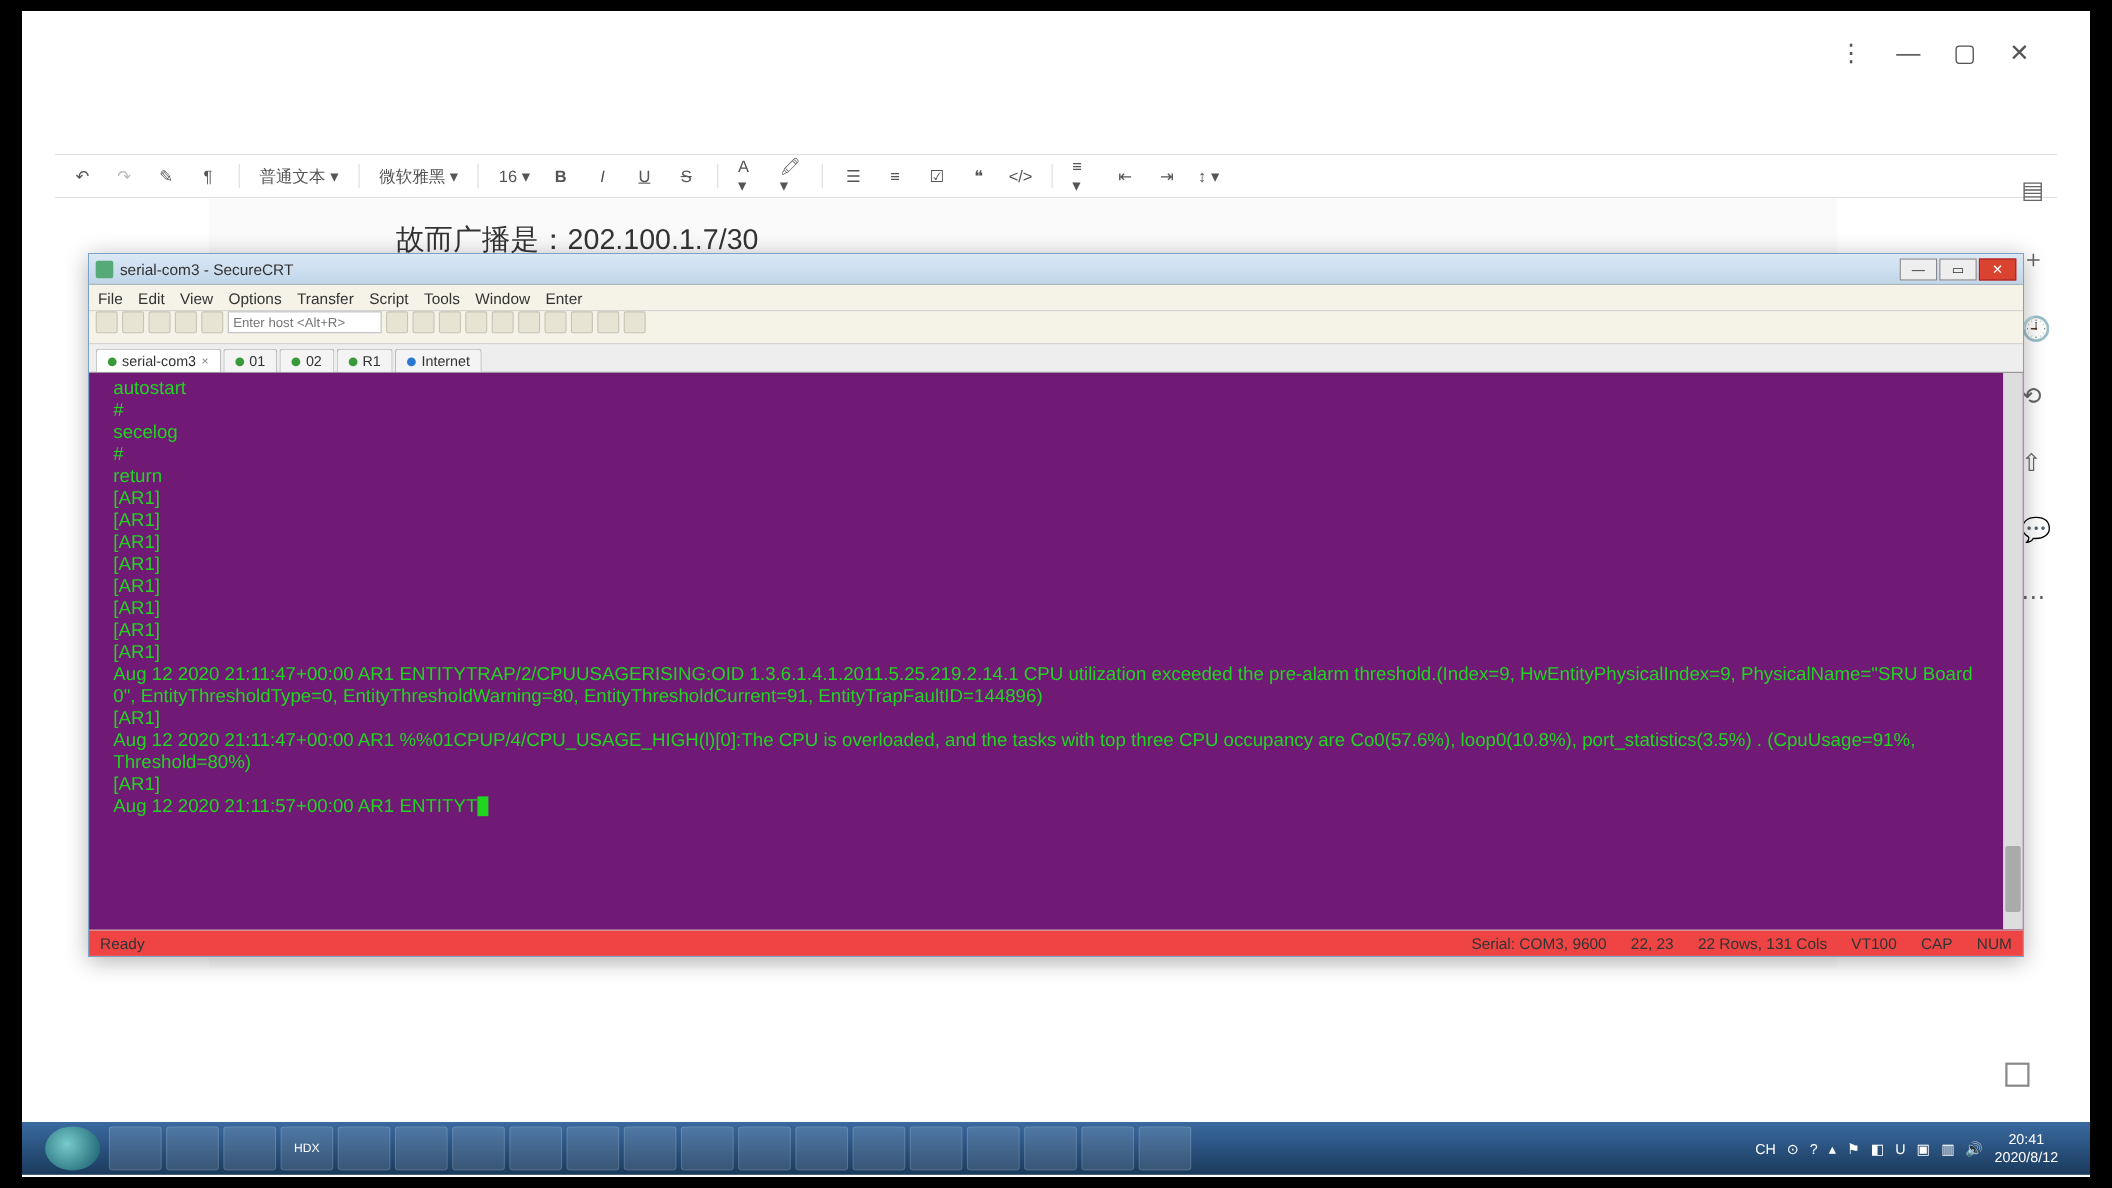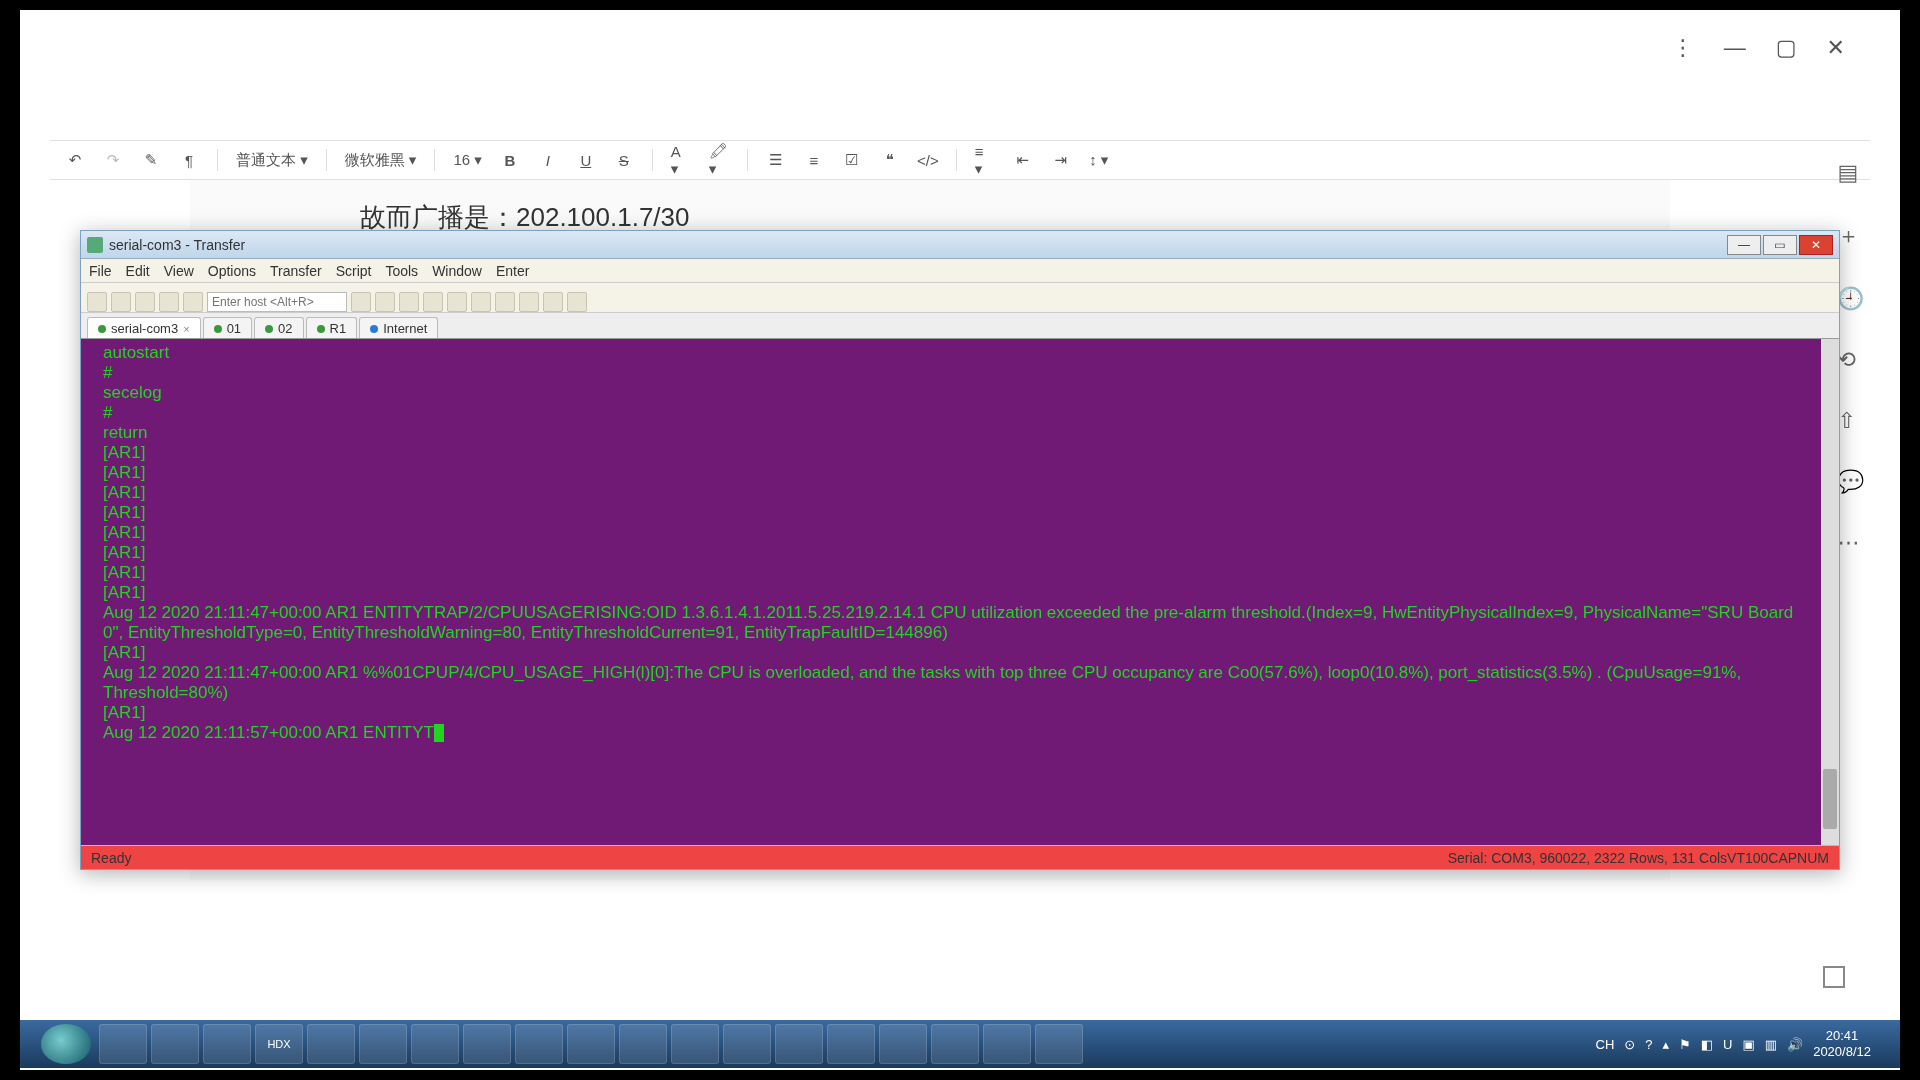--- a/index.html
+++ b/index.html
@@ -24,34 +24,34 @@
 .right-rail span { font-size:22px; color:#666; }
 
 
 .crt { position:absolute; left:60px; top:220px; width:1760px; height:640px; border:1px solid #7aa3c7; box-shadow:0 4px 20px rgba(0,0,0,.3); background:#ece9d8; display:flex; flex-direction:column; }
 .crt-title { height:28px; background:linear-gradient(#dbe8f5,#c0d6ea); display:flex; align-items:center; padding:0 6px; font-size:14px; color:#333; border-bottom:1px solid #9ab; }
 .crt-title .icon { width:16px; height:16px; background:#5a7; margin-right:6px; border-radius:2px; }
 .crt-title .winbtns { margin-left:auto; display:flex; }
 .crt-title .winbtns div { width:34px; height:20px; border:1px solid #888; margin-left:2px; display:flex; align-items:center; justify-content:center; font-size:12px; background:#eee; }
 .crt-title .winbtns .close { background:#d9432f; color:#fff; border-color:#a22; }
 .crt-menu { height:24px; background:#f5f2e8; display:flex; align-items:center; padding:0 8px; gap:14px; font-size:14px; color:#333; border-bottom:1px solid #ccc; }
-.crt-icons { height:30px; background:#f5f2e8; display:flex; align-items:flex-end; padding:0 6px; gap:4px; border-bottom:1px solid #ccc; }
+.crt-icons { height:30px; background:#f5f2e8; display:flex; align-items:flex-start; padding:0 6px; gap:4px; border-bottom:1px solid #ccc; }
 .crt-icons .btn { width:20px; height:20px; background:#e8e4d4; border:1px solid #c8c4b4; border-radius:2px; }
 .crt-icons input { height:20px; width:140px; font-size:12px; padding:0 4px; border:1px solid #bbb; background:#fff; }
 .crt-tabs { height:26px; background:#eee; display:flex; align-items:flex-end; padding:0 6px; gap:2px; border-bottom:1px solid #999; }
 .tab { padding:3px 10px 2px; font-size:13px; background:#f4f4f4; border:1px solid #bbb; border-bottom:none; border-radius:3px 3px 0 0; display:flex; align-items:center; gap:5px; color:#333; }
 .tab.active { background:#fff; }
 .tab .dot { width:8px; height:8px; border-radius:50%; }
 .tab .green { background:#3a9a3a; }
 .tab .blue { background:#2a7ad4; }
 .tab .x { font-size:11px; color:#888; }
 .term { flex:1; background:#701a75; color:#21d421; font-family:"Consolas","Courier New",monospace; font-size:17px; line-height:20px; padding:4px 22px; overflow:hidden; white-space:pre-wrap; position:relative; }
 .term .cursor { display:inline-block; width:10px; height:18px; background:#21d421; vertical-align:text-bottom; }
 .crt-status { height:24px; background:#ef4444; border-top:1px solid #bbb; display:flex; align-items:center; padding:0 10px; font-size:14px; color:#333; }
-.crt-status .r { margin-left:auto; display:flex; }
+.crt-status .r { margin-left:auto; display:flex; gap:22px; }
 .scrollbar { position:absolute; right:0; top:0; bottom:0; width:18px; background:#ddd; }
 .scrollbar .thumb { position:absolute; left:2px; right:2px; top:430px; height:60px; background:#aaa; border-radius:2px; }
 
 
 .taskbar { position:absolute; left:20px; right:20px; bottom:12px; height:48px; background:linear-gradient(#3a6aa0,#1a3a5c); display:flex; align-items:center; padding:0 21px; }
 .start { width:50px; height:40px; border-radius:50%; background:radial-gradient(circle at 40% 40%,#7cc,#156); margin-right:6px; }
 .tb-btn { width:48px; height:40px; margin:0 2px; background:rgba(255,255,255,.12); border:1px solid rgba(255,255,255,.15); border-radius:3px; display:flex; align-items:center; justify-content:center; color:#fff; font-size:11px; }
 .tray { margin-left:auto; display:flex; align-items:center; gap:10px; color:#fff; font-size:13px; padding-right:8px; }
 .clock { text-align:center; line-height:16px; font-size:13px; }
 </style>
@@ -118,21 +118,21 @@
   </div>
 
   <div class="doc-body">
     <div class="doc-line">故而广播是：202.100.1.7/30</div>
     <div class="doc-blur">千万不要带入如下误区：网络最后一位永远是0</div>
   </div>
 
   <div class="crt">
     <div class="crt-title">
       <div class="icon"></div>
-      <span>serial-com3 - Transfer</span>
+      <span>serial-com3 - SecureCRT</span>
       <div class="winbtns">
         <div>—</div>
         <div>▭</div>
         <div class="close">✕</div>
       </div>
     </div>
     <div class="crt-menu" id="crt-menu">
           <span>File</span>
           <span>Edit</span>
           <span>View</span>

